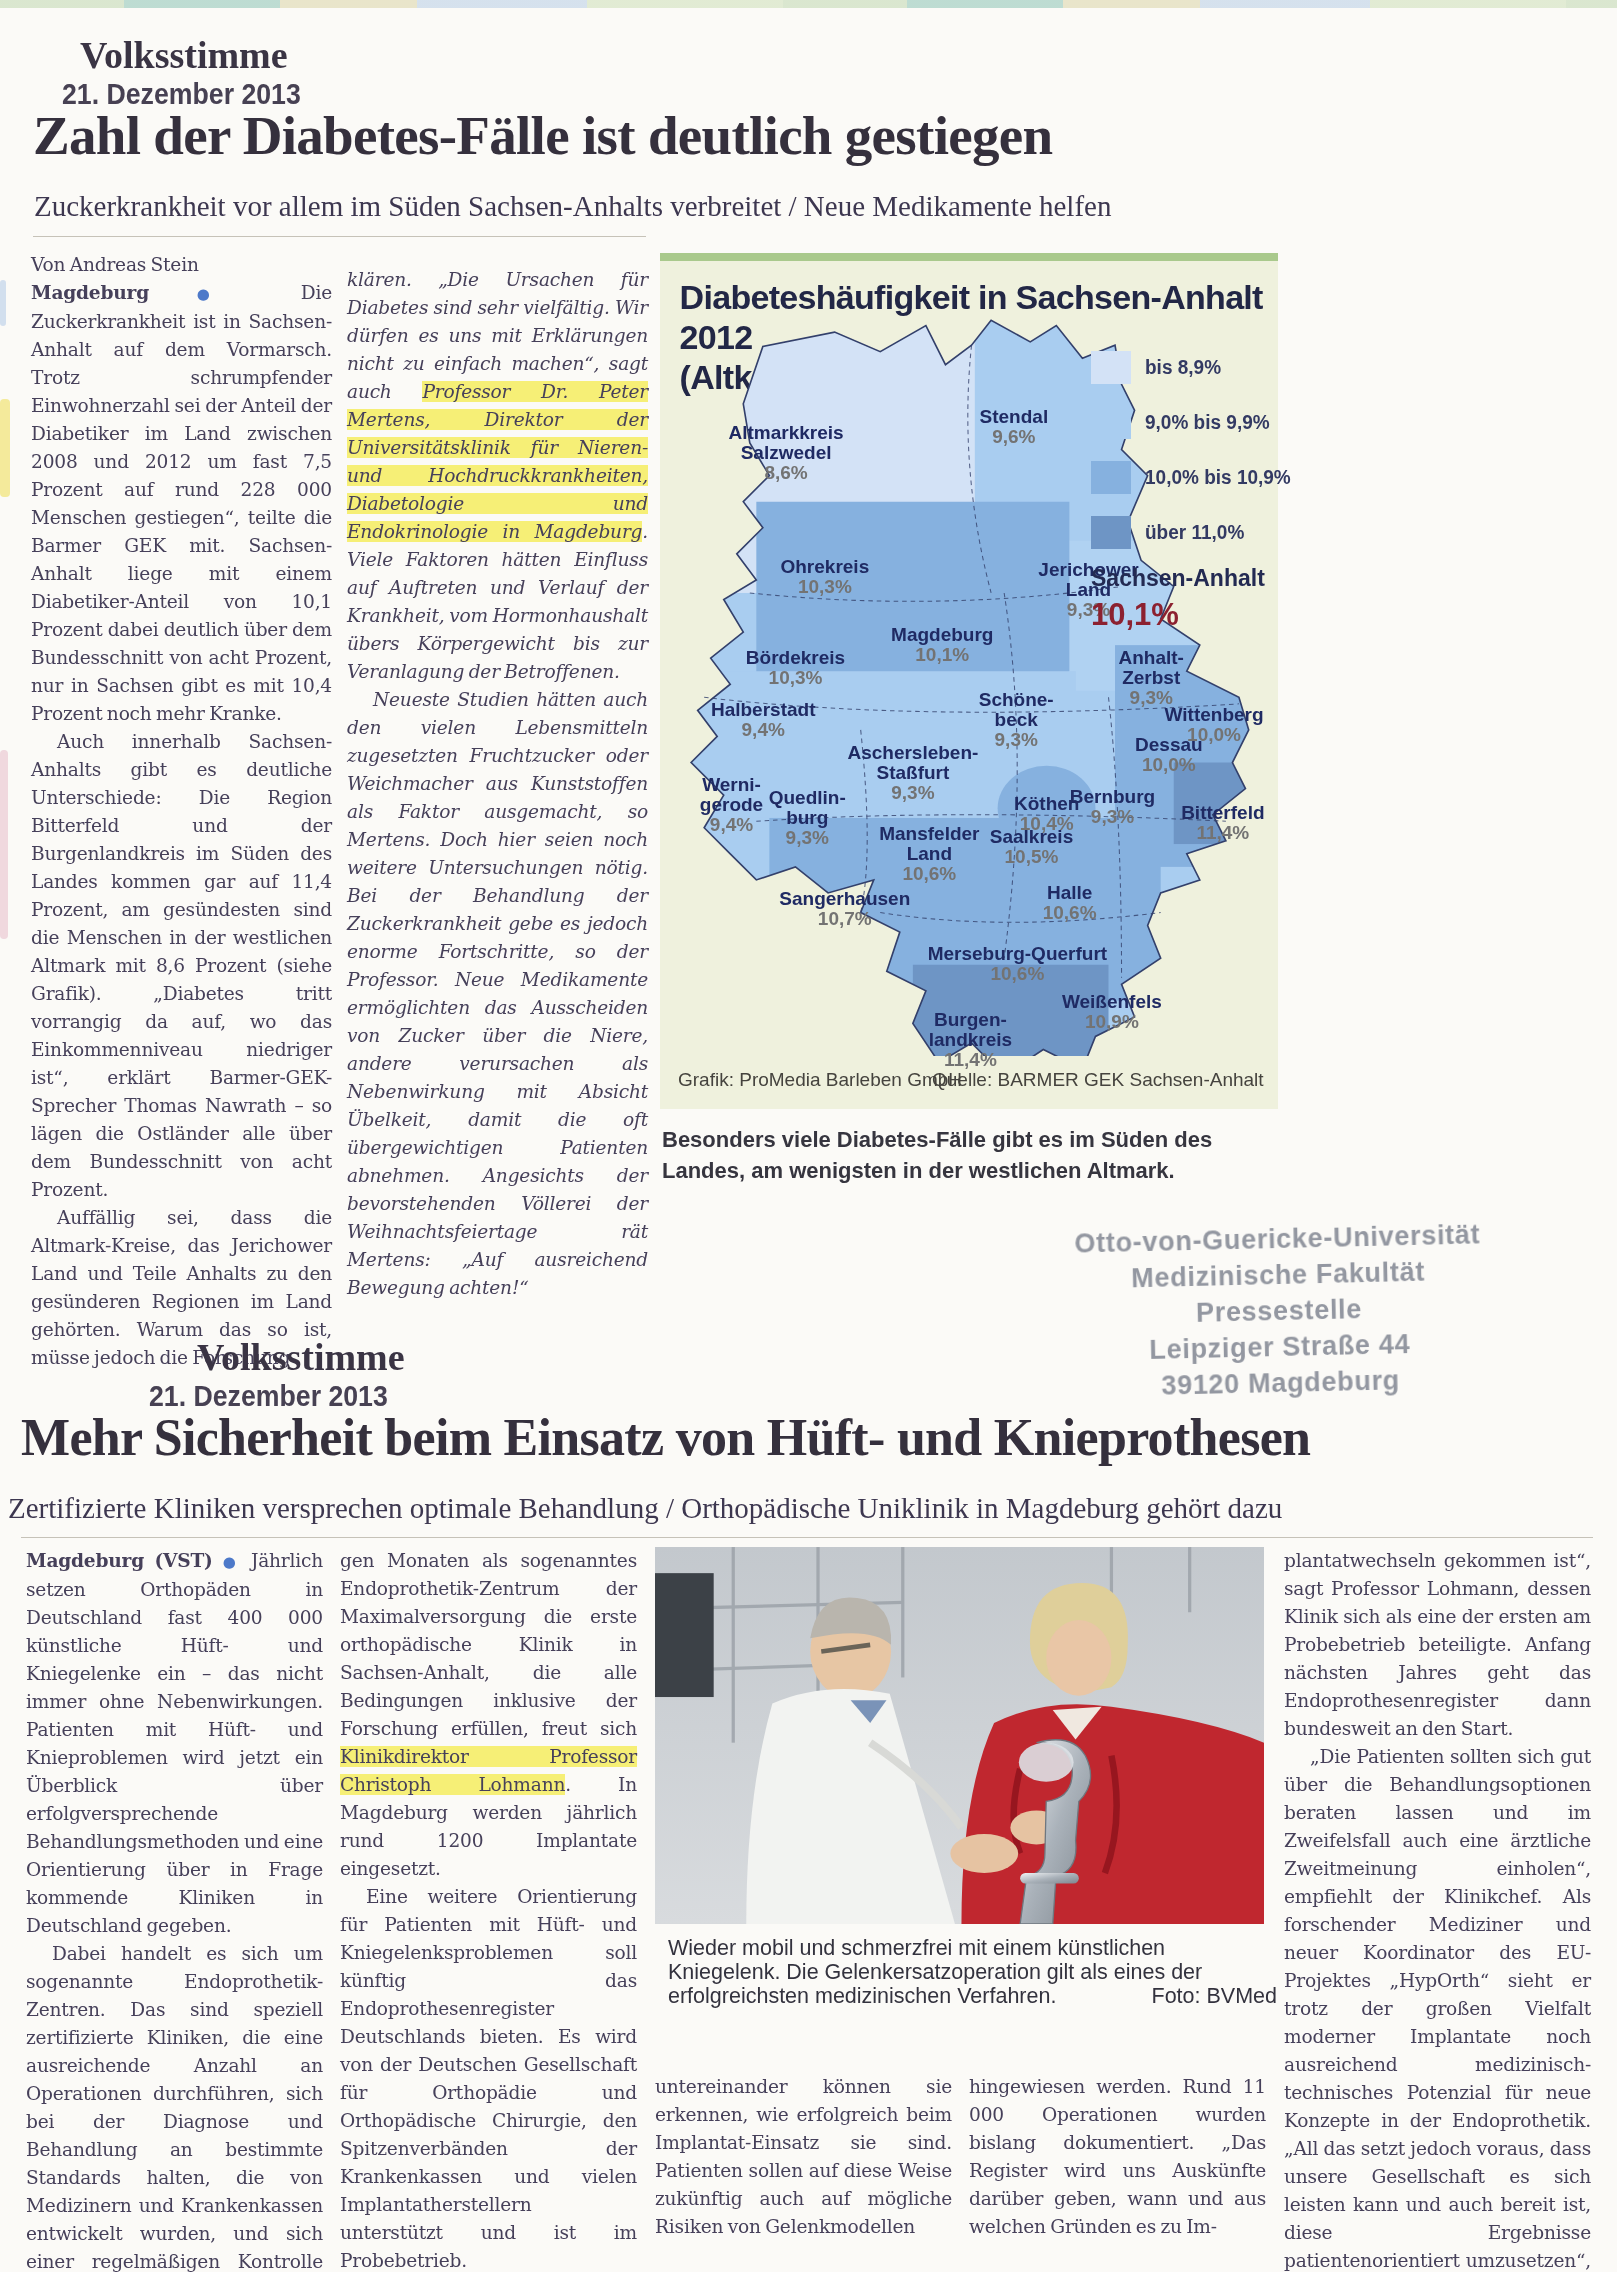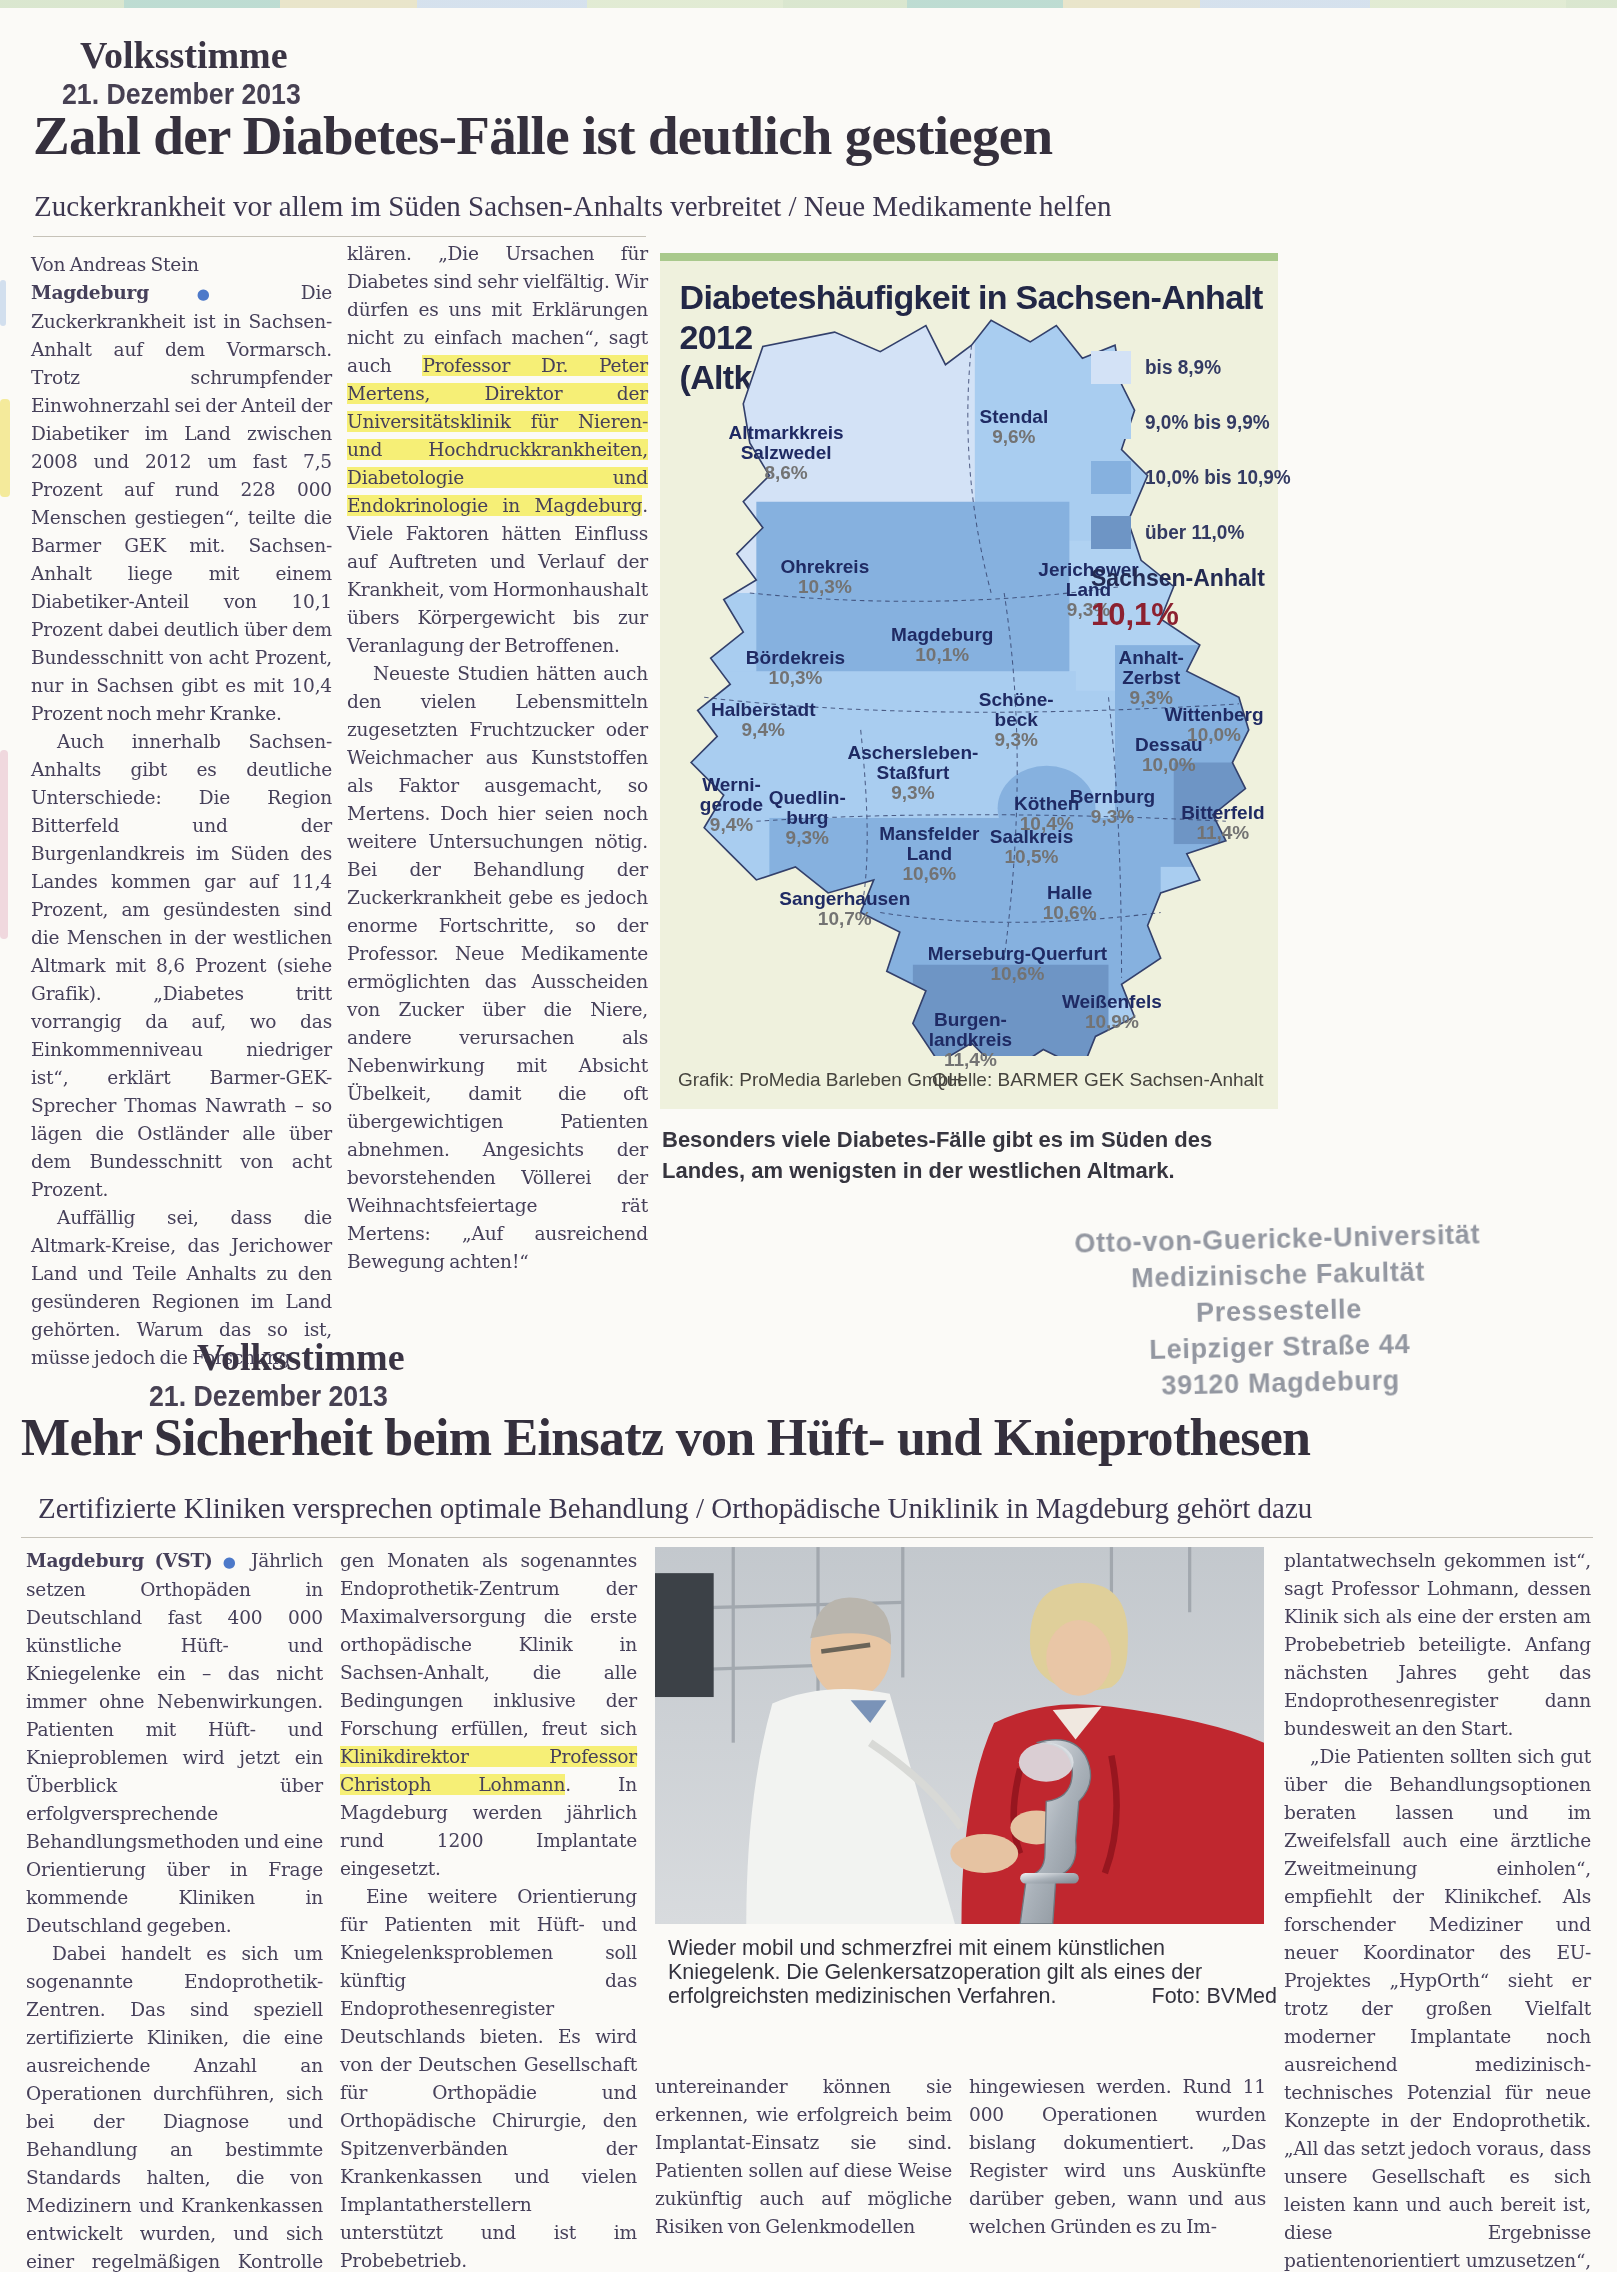--- a/index.html
+++ b/index.html
@@ -67,21 +67,21 @@
   <div class="headline" style="left:33px;top:104px;">Zahl der Diabetes-Fälle ist deutlich gestiegen</div>
   <div class="subhead" style="left:34px;top:190px;">Zuckerkrankheit vor allem im Süden Sachsen-Anhalts verbreitet / Neue Medikamente helfen</div>
   <div class="rule" style="left:33px;top:236px;width:613px;"></div>
 
   <div class="col" style="left:31px;top:251px;">
       <p><span>Von Andreas Stein</span></p>
       <p><span class="b">Magdeburg</span><span> </span><span class="bullet">●</span><span> Die Zuckerkrankheit ist in Sachsen-Anhalt auf dem Vormarsch. Trotz schrumpfender Einwohnerzahl sei der Anteil der Diabetiker im Land zwischen 2008 und 2012 um fast 7,5 Prozent auf rund 228 000 Menschen gestiegen“, teilte die Barmer GEK mit. Sachsen-Anhalt liege mit einem Diabetiker-Anteil von 10,1 Prozent dabei deutlich über dem Bundesschnitt von acht Prozent, nur in Sachsen gibt es mit 10,4 Prozent noch mehr Kranke.</span></p>
       <p class="ind"><span>Auch innerhalb Sachsen-Anhalts gibt es deutliche Unterschiede: Die Region Bitterfeld und der Burgenlandkreis im Süden des Landes kommen gar auf 11,4 Prozent, am gesündesten sind die Menschen in der westlichen Altmark mit 8,6 Prozent (siehe Grafik). „Diabetes tritt vorrangig da auf, wo das Einkommenniveau niedriger ist“, erklärt Barmer-GEK-Sprecher Thomas Nawrath – so lägen die Ostländer alle über dem Bundesschnitt von acht Prozent.</span></p>
       <p class="ind"><span>Auffällig sei, dass die Altmark-Kreise, das Jerichower Land und Teile Anhalts zu den gesünderen Regionen im Land gehörten. Warum das so ist, müsse jedoch die Forschung</span></p>
     </div>
-  <div class="col" style="left:347px;top:240px;">
+  <div class="col" style="left:347px;top:266px;font-style:italic;">
       <p><span>klären. „Die Ursachen für Diabetes sind sehr vielfältig. Wir dürfen es uns mit Erklärungen nicht zu einfach machen“, sagt auch </span><span class="hl">Professor Dr. Peter Mertens, Direktor der Universitätsklinik für Nieren- und Hochdruckkrankheiten, Diabetologie und Endokrinologie in Magdeburg</span><span>. Viele Faktoren hätten Einfluss auf Auftreten und Verlauf der Krankheit, vom Hormonhaushalt übers Körpergewicht bis zur Veranlagung der Betroffenen.</span></p>
       <p class="ind"><span>Neueste Studien hätten auch den vielen Lebensmitteln zugesetzten Fruchtzucker oder Weichmacher aus Kunststoffen als Faktor ausgemacht, so Mertens. Doch hier seien noch weitere Untersuchungen nötig. Bei der Behandlung der Zuckerkrankheit gebe es jedoch enorme Fortschritte, so der Professor. Neue Medikamente ermöglichten das Ausscheiden von Zucker über die Niere, andere verursachen als Nebenwirkung mit Absicht Übelkeit, damit die oft übergewichtigen Patienten abnehmen. Angesichts der bevorstehenden Völlerei der Weihnachtsfeiertage rät Mertens: „Auf ausreichend Bewegung achten!“</span></p>
     </div>
 
   <div id="infobox">
     <div class="greenstrip"></div>
     <div class="maptitle">
       <span>Diabeteshäufigkeit in Sachsen-Anhalt 2012</span><br>
       <span>(Altkreise)</span>
     </div>
@@ -161,21 +161,21 @@
       <div>Otto-von-Guericke-Universität</div>
       <div>Medizinische Fakultät</div>
       <div>Pressestelle</div>
       <div>Leipziger Straße 44</div>
       <div>39120 Magdeburg</div>
     </div>
 
   <div class="masthead" style="left:197px;top:1335px;">Volksstimme</div>
   <div class="mastdate" style="left:149px;top:1380px;">21. Dezember 2013</div>
   <div class="headline" style="left:21px;top:1408px;font-size:52px;">Mehr Sicherheit beim Einsatz von Hüft- und Knieprothesen</div>
-  <div class="subhead" style="left:38px;top:1492px;">Zertifizierte Kliniken versprechen optimale Behandlung / Orthopädische Uniklinik in Magdeburg gehört dazu</div>
+  <div class="subhead" style="left:8px;top:1492px;">Zertifizierte Kliniken versprechen optimale Behandlung / Orthopädische Uniklinik in Magdeburg gehört dazu</div>
   <div class="rule" style="left:21px;top:1537px;width:1572px;"></div>
 
   <div class="col" style="left:26px;top:1547px;width:297px;">
       <p><span class="b">Magdeburg (VST)</span><span> </span><span class="bullet">●</span><span> Jährlich setzen Orthopäden in Deutschland fast 400 000 künstliche Hüft- und Kniegelenke ein – das nicht immer ohne Nebenwirkungen. Patienten mit Hüft- und Knieproblemen wird jetzt ein Überblick über erfolgversprechende Behandlungsmethoden und eine Orientierung über in Frage kommende Kliniken in Deutschland gegeben.</span></p>
       <p class="ind"><span>Dabei handelt es sich um sogenannte Endoprothetik-Zentren. Das sind speziell zertifizierte Kliniken, die eine ausreichende Anzahl an Operationen durchführen, sich bei der Diagnose und Behandlung an bestimmte Standards halten, die von Medizinern und Krankenkassen entwickelt wurden, und sich einer regelmäßigen Kontrolle durch Fachgutachter stellen.</span></p>
     </div>
   <div class="col" style="left:340px;top:1547px;width:297px;">
       <p><span>gen Monaten als sogenanntes Endoprothetik-Zentrum der Maximalversorgung die erste orthopädische Klinik in Sachsen-Anhalt, die alle Bedingungen inklusive der Forschung erfüllen, freut sich </span><span class="hl">Klinikdirektor Professor Christoph Lohmann</span><span>. In Magdeburg werden jährlich rund 1200 Implantate eingesetzt.</span></p>
       <p class="ind"><span>Eine weitere Orientierung für Patienten mit Hüft- und Kniegelenksproblemen soll künftig das Endoprothesenregister Deutschlands bieten. Es wird von der Deutschen Gesellschaft für Orthopädie und Orthopädische Chirurgie, den Spitzenverbänden der Krankenkassen und vielen Implantatherstellern unterstützt und ist im Probebetrieb.</span></p>
     </div>

